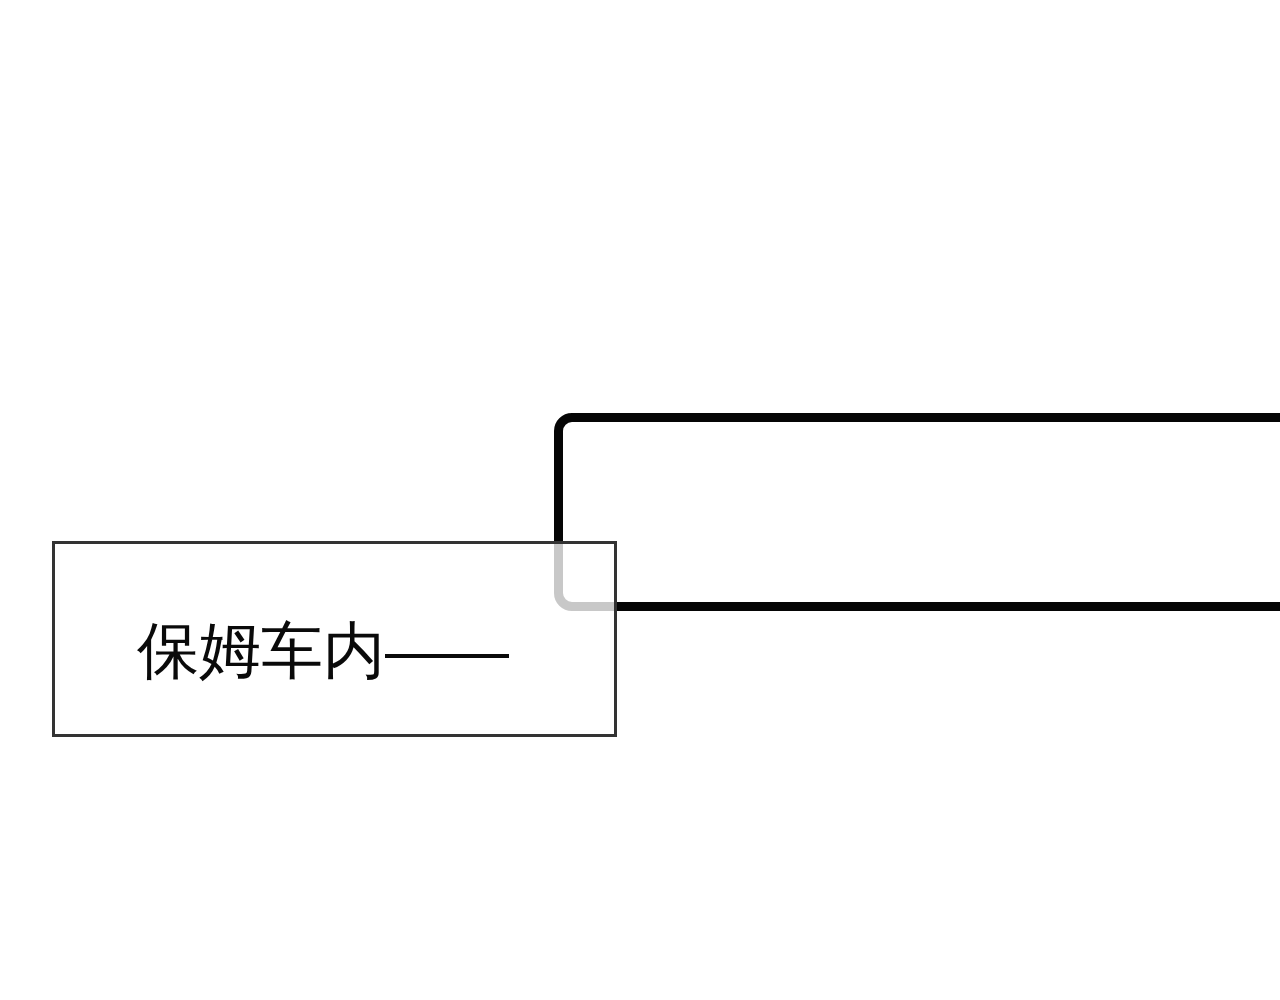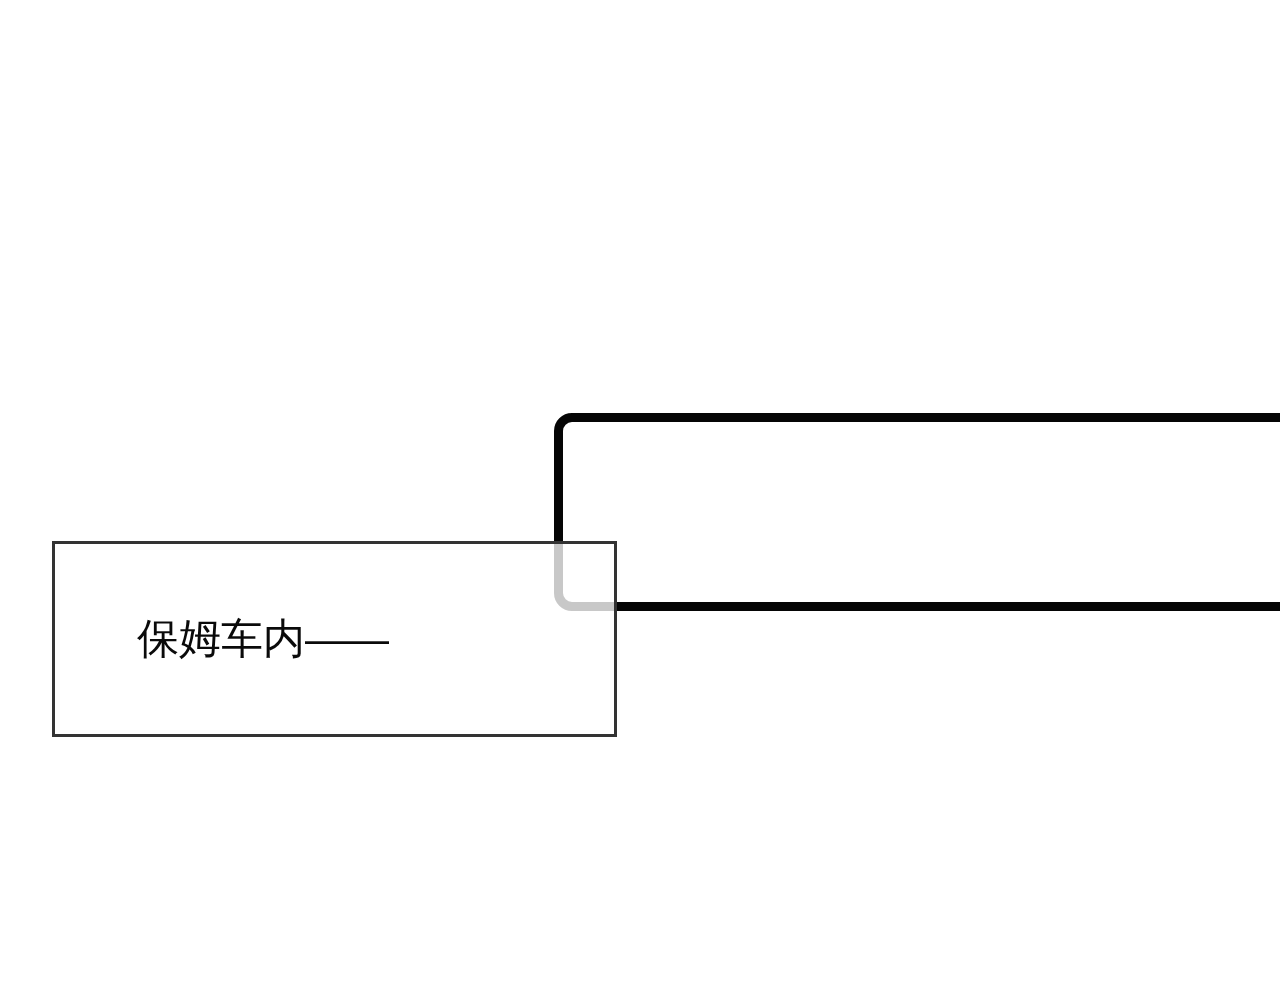--- a/index.html
+++ b/index.html
@@ -40,21 +40,21 @@
     width: 565px;
     height: 196px;
     box-sizing: border-box;
     border: 3px solid #333333;
     background: rgba(255, 255, 255, 0.78);
   }
   .caption-text {
     position: absolute;
     left: 137px;
     top: 615px;
-    font-size: 42px;
+    font-size: 62px;
     line-height: 1.15;
     letter-spacing: 0px;
     color: #0a0a0a;
     white-space: nowrap;
   }
 </style>
 </head>
 <body>
 
 <div class="stage">

